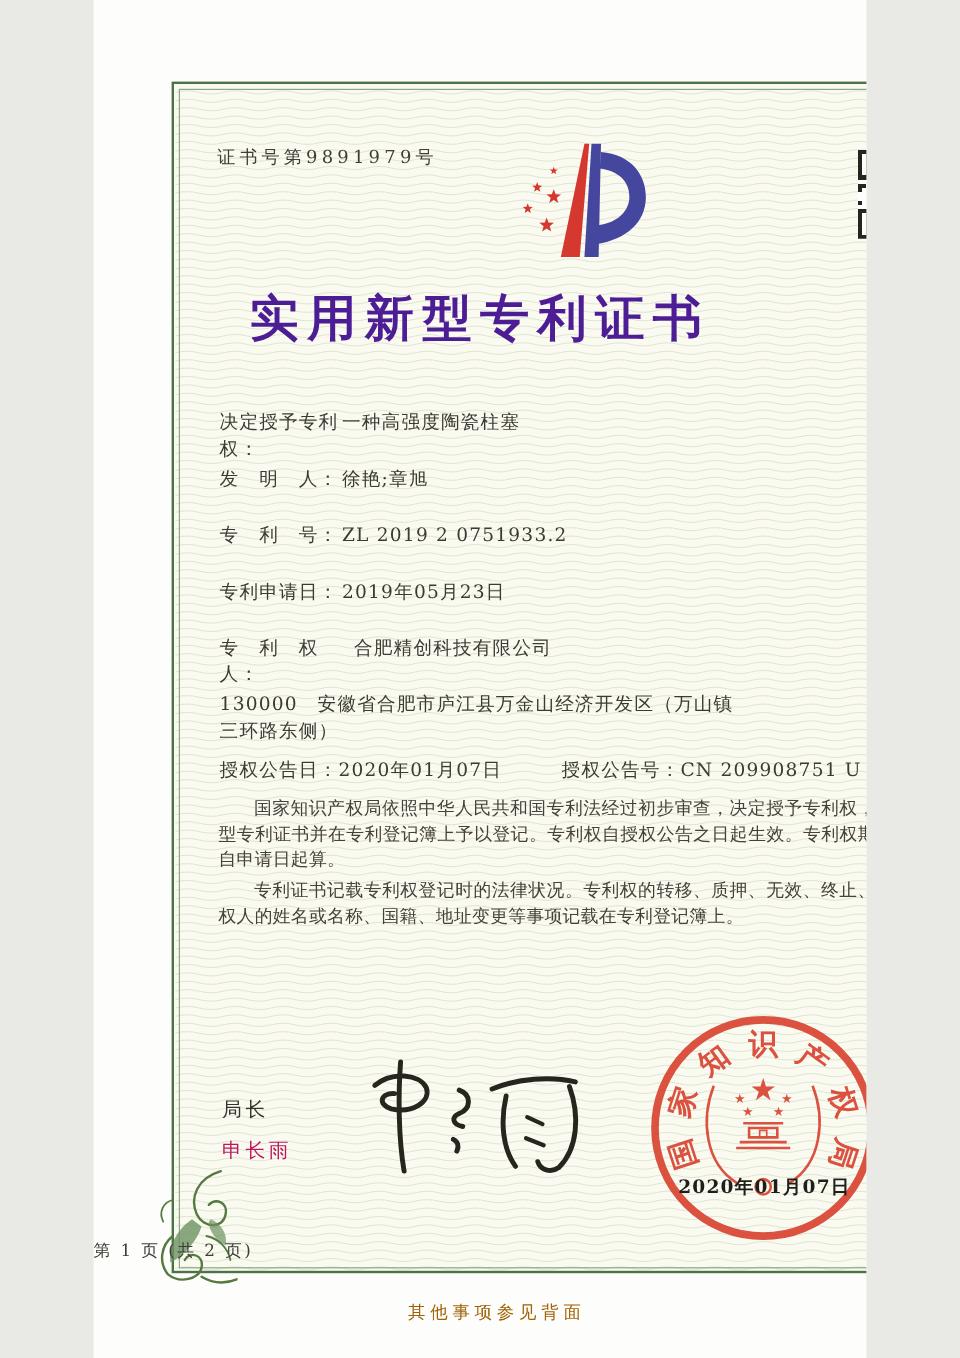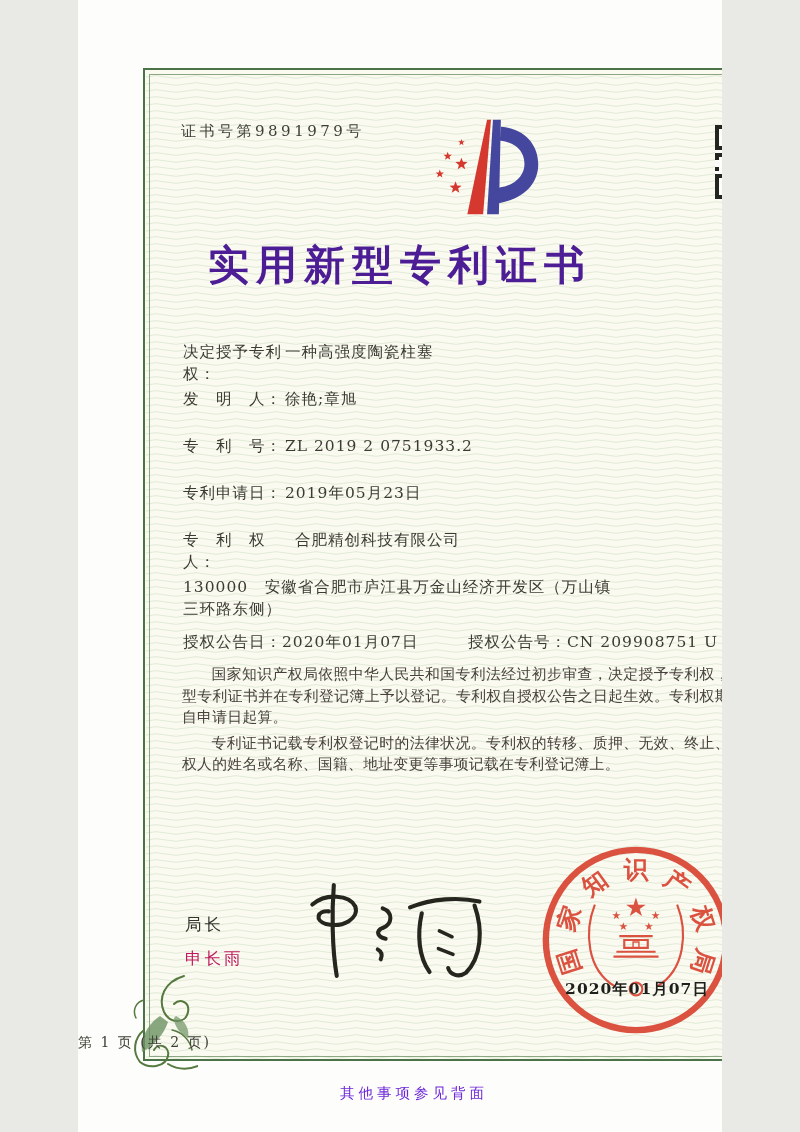--- a/index.html
+++ b/index.html
@@ -26,21 +26,21 @@
   .grant-pair2{position:absolute;left:285px;top:0;white-space:nowrap;}
   .grant-pair1{white-space:nowrap;}
   .body-text{left:104px;top:663px;width:624px;font-size:14.8px;line-height:21.6px;text-align:justify;color:#46413a;letter-spacing:.3px;}
   .body-text p{margin:0 0 4px 0;text-indent:2em;}
   .signer-title{left:107px;top:914px;font-size:16.5px;color:#33332c;letter-spacing:3px;}
   .signer-name{left:107px;top:948px;font-size:16.5px;color:#be185d;letter-spacing:3px;}
   .signature{left:205px;top:870px;width:215px;height:115px;}
   .seal{left:460px;top:842px;width:196px;height:196px;opacity:.9;}
   .seal-date{left:470px;top:979px;width:178px;text-align:center;font-size:15.5px;font-weight:600;color:#1e1e1a;letter-spacing:1px;}
   .footer-page{left:0;right:0;top:1034px;font-size:14px;color:#3d3d35;letter-spacing:2px;}
-  .footer-note{left:0;right:0;top:1084px;text-align:center;font-size:14.5px;color:#6d28d9;letter-spacing:4px;margin-left:28px;}
+  .footer-note{left:0;right:0;top:1084px;text-align:center;font-size:14.5px;color:#a16207;letter-spacing:4px;margin-left:28px;}
   .ornament{width:74px;height:104px;}
   .orn-l{left:46px;top:972px;}
   .orn-r{left:688px;top:972px;transform:scaleX(-1);}
 </style>
 </head>
 <body>
 
 <div class="page">
 
   <div class="abs inner-bg"></div>

